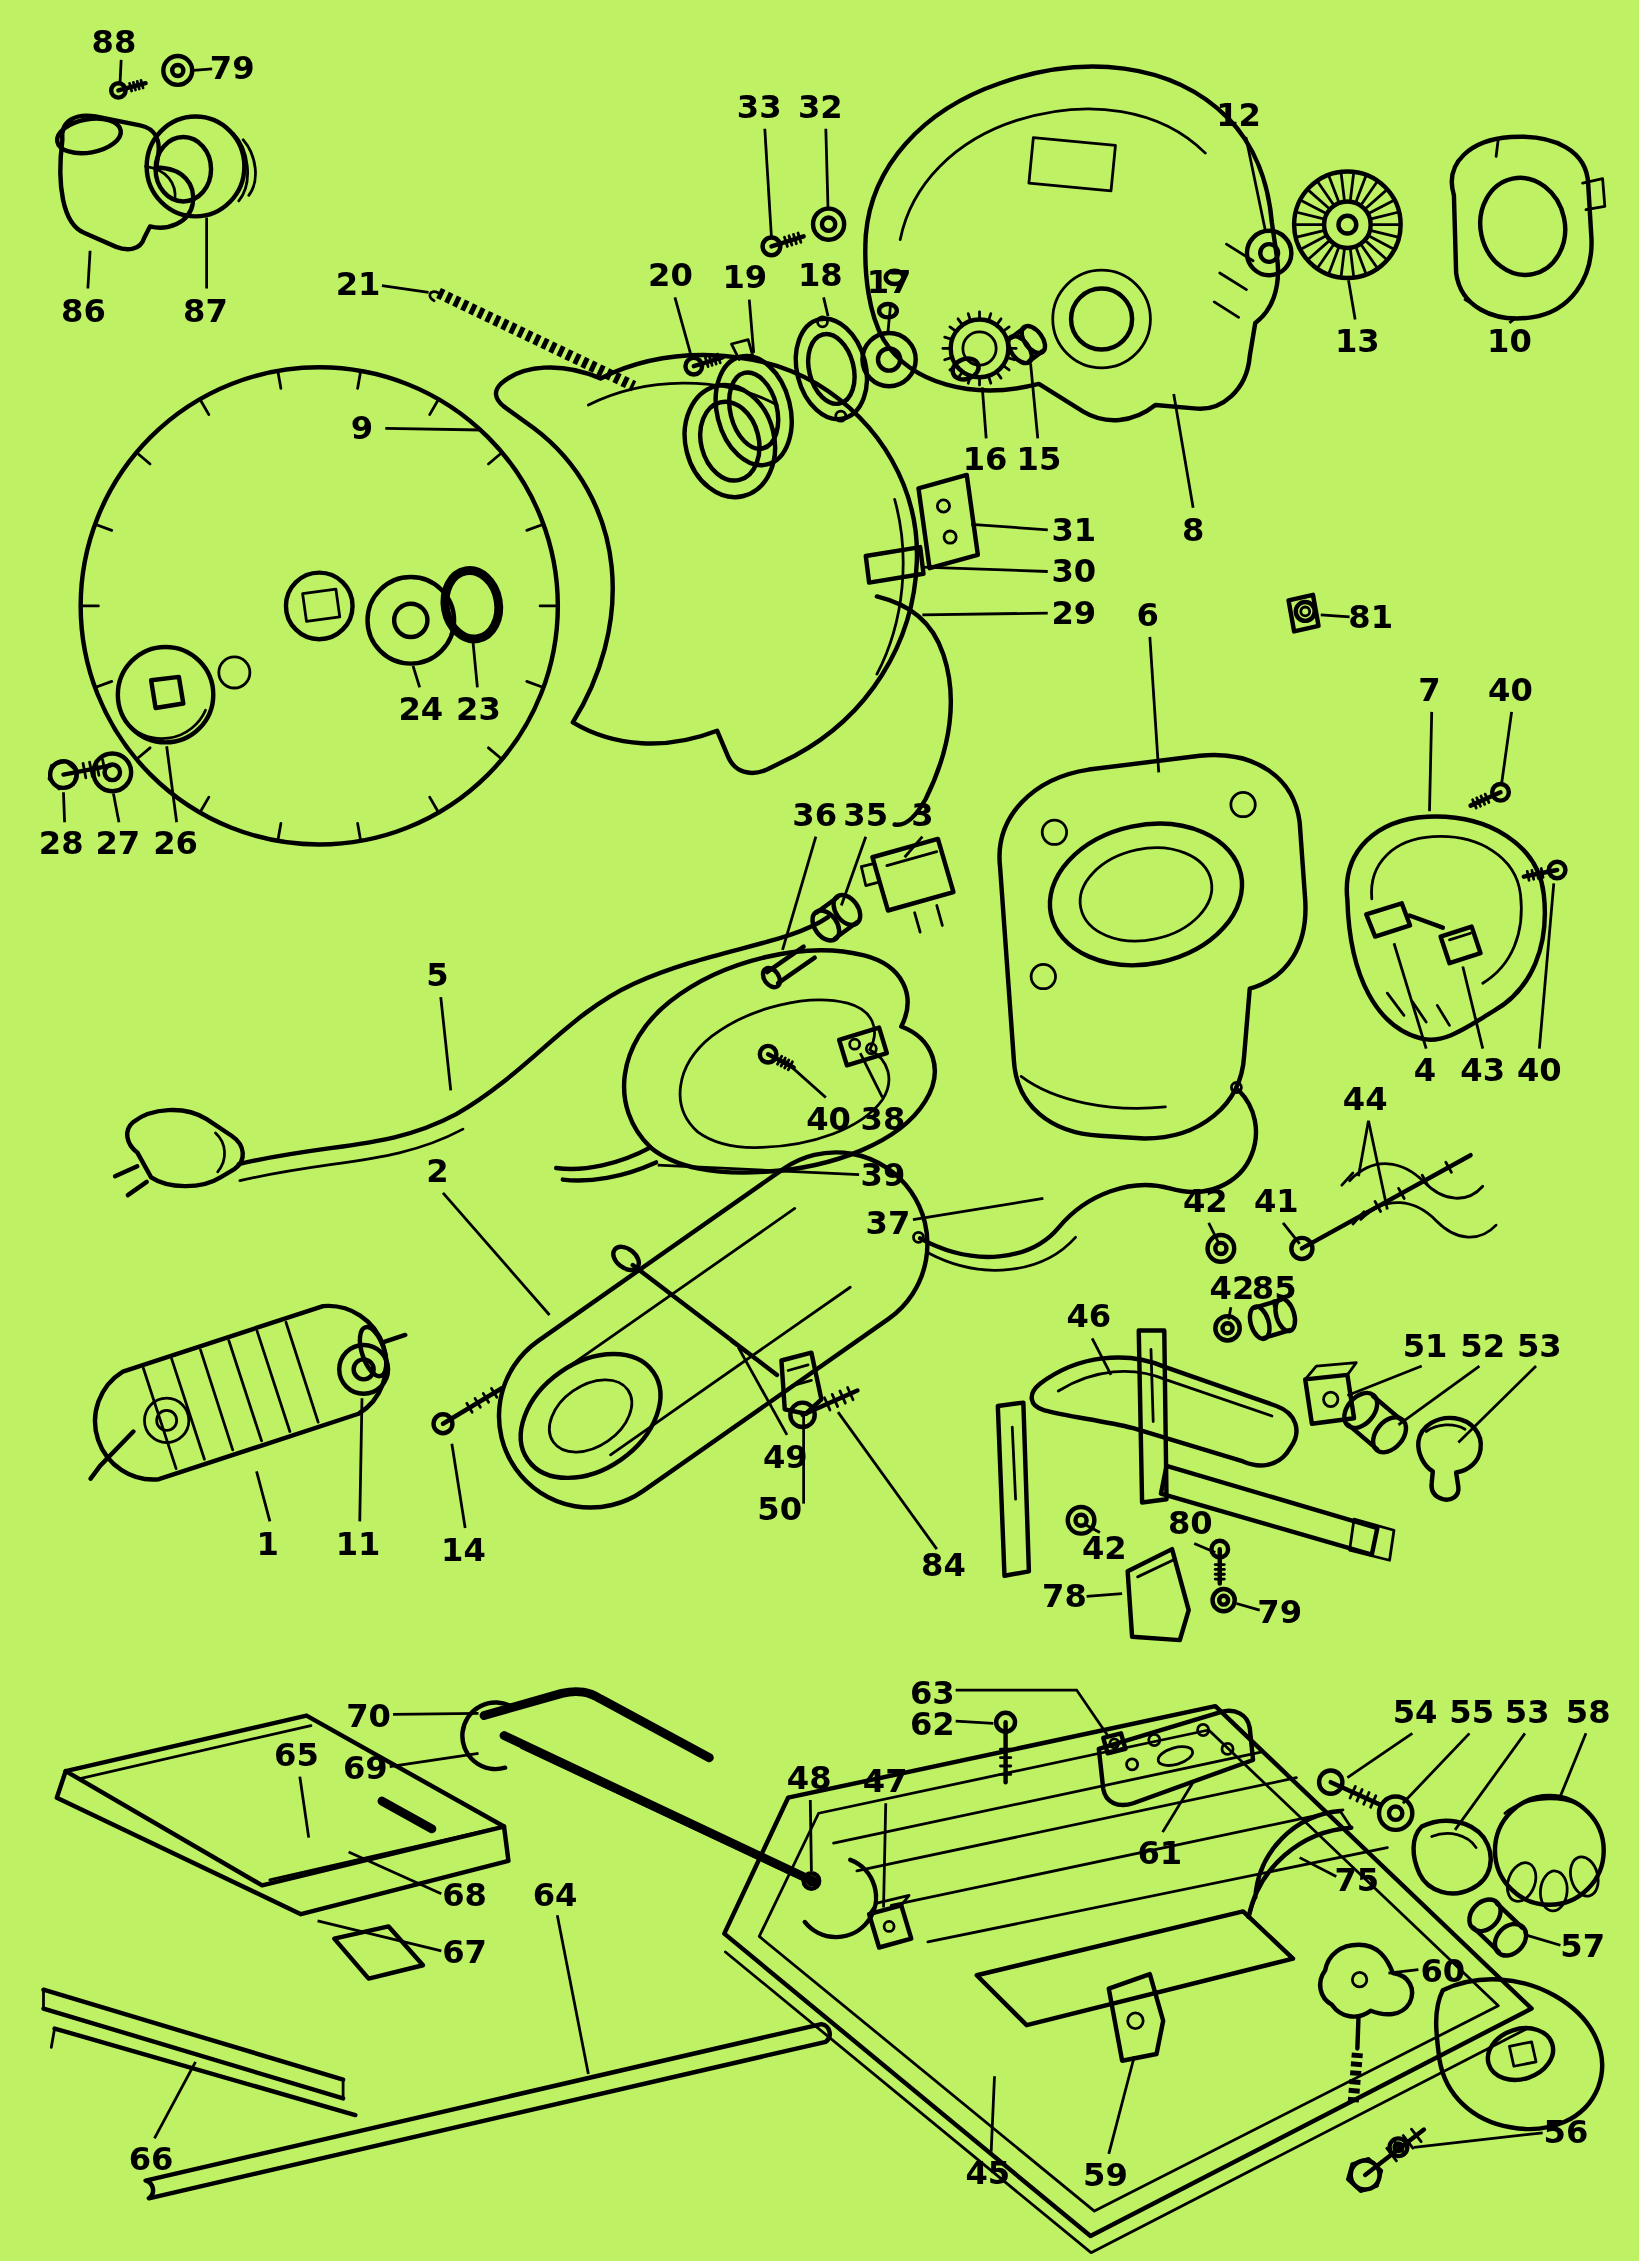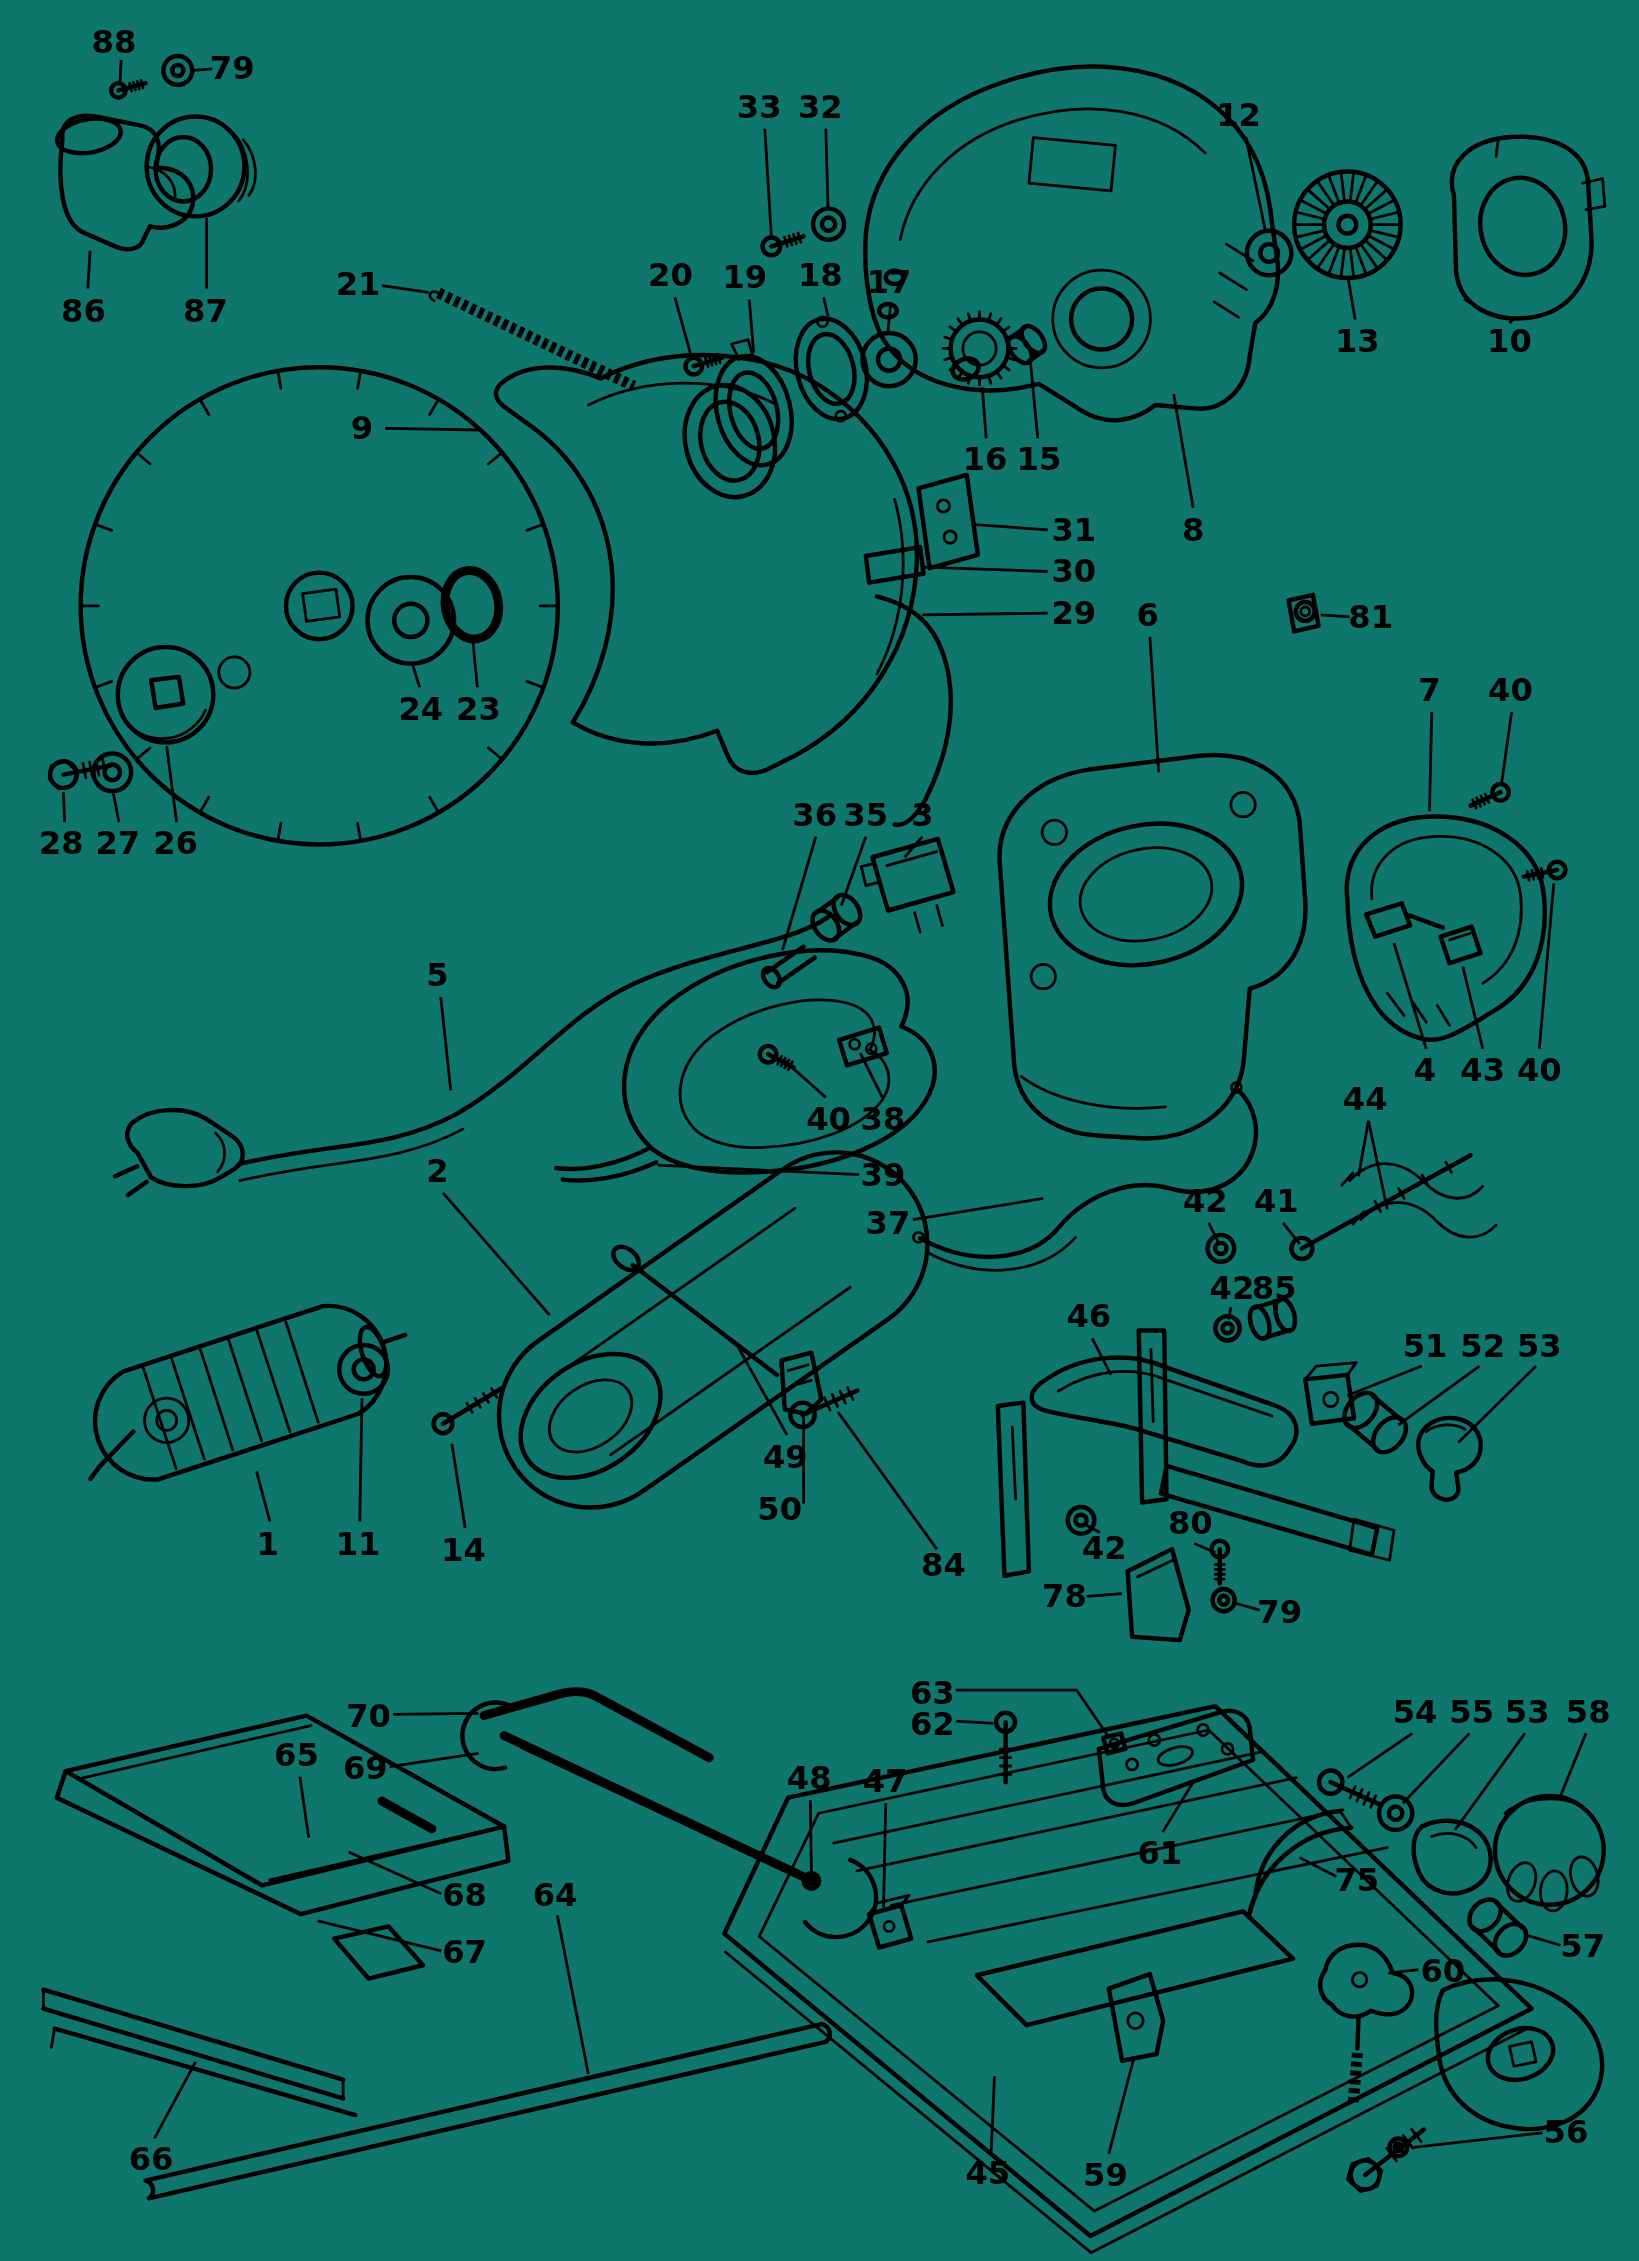--- a/index.html
+++ b/index.html
@@ -1,16 +1,16 @@
 <!DOCTYPE html>
 <html style="font-size:9px"><head>
 <meta charset="utf-8">
 <style>
   html,body{margin:0;padding:0;background:#ffffff}
-  .stage{width:1640px;height:2261px;background:#0f766e;position:relative}
+  .stage{width:1640px;height:2261px;background:#bef264;position:relative}
   svg{display:block}
   .art, .art *{fill:none;stroke:#000;stroke-width:8;stroke-linecap:round;stroke-linejoin:round}
   .art .thin{stroke-width:5}
   .art .thick{stroke-width:16}
   .art .coil{stroke-width:20;stroke-dasharray:9 7;stroke-linecap:butt}
   .art .dash{stroke-dasharray:12 9}
   .leader{fill:none;stroke:#000;stroke-width:5}
   .lbl{fill:#000;stroke:none;font-family:"DejaVu Sans",sans-serif;font-weight:700;font-size:58px;
        text-anchor:middle;dominant-baseline:central}
 </style>

